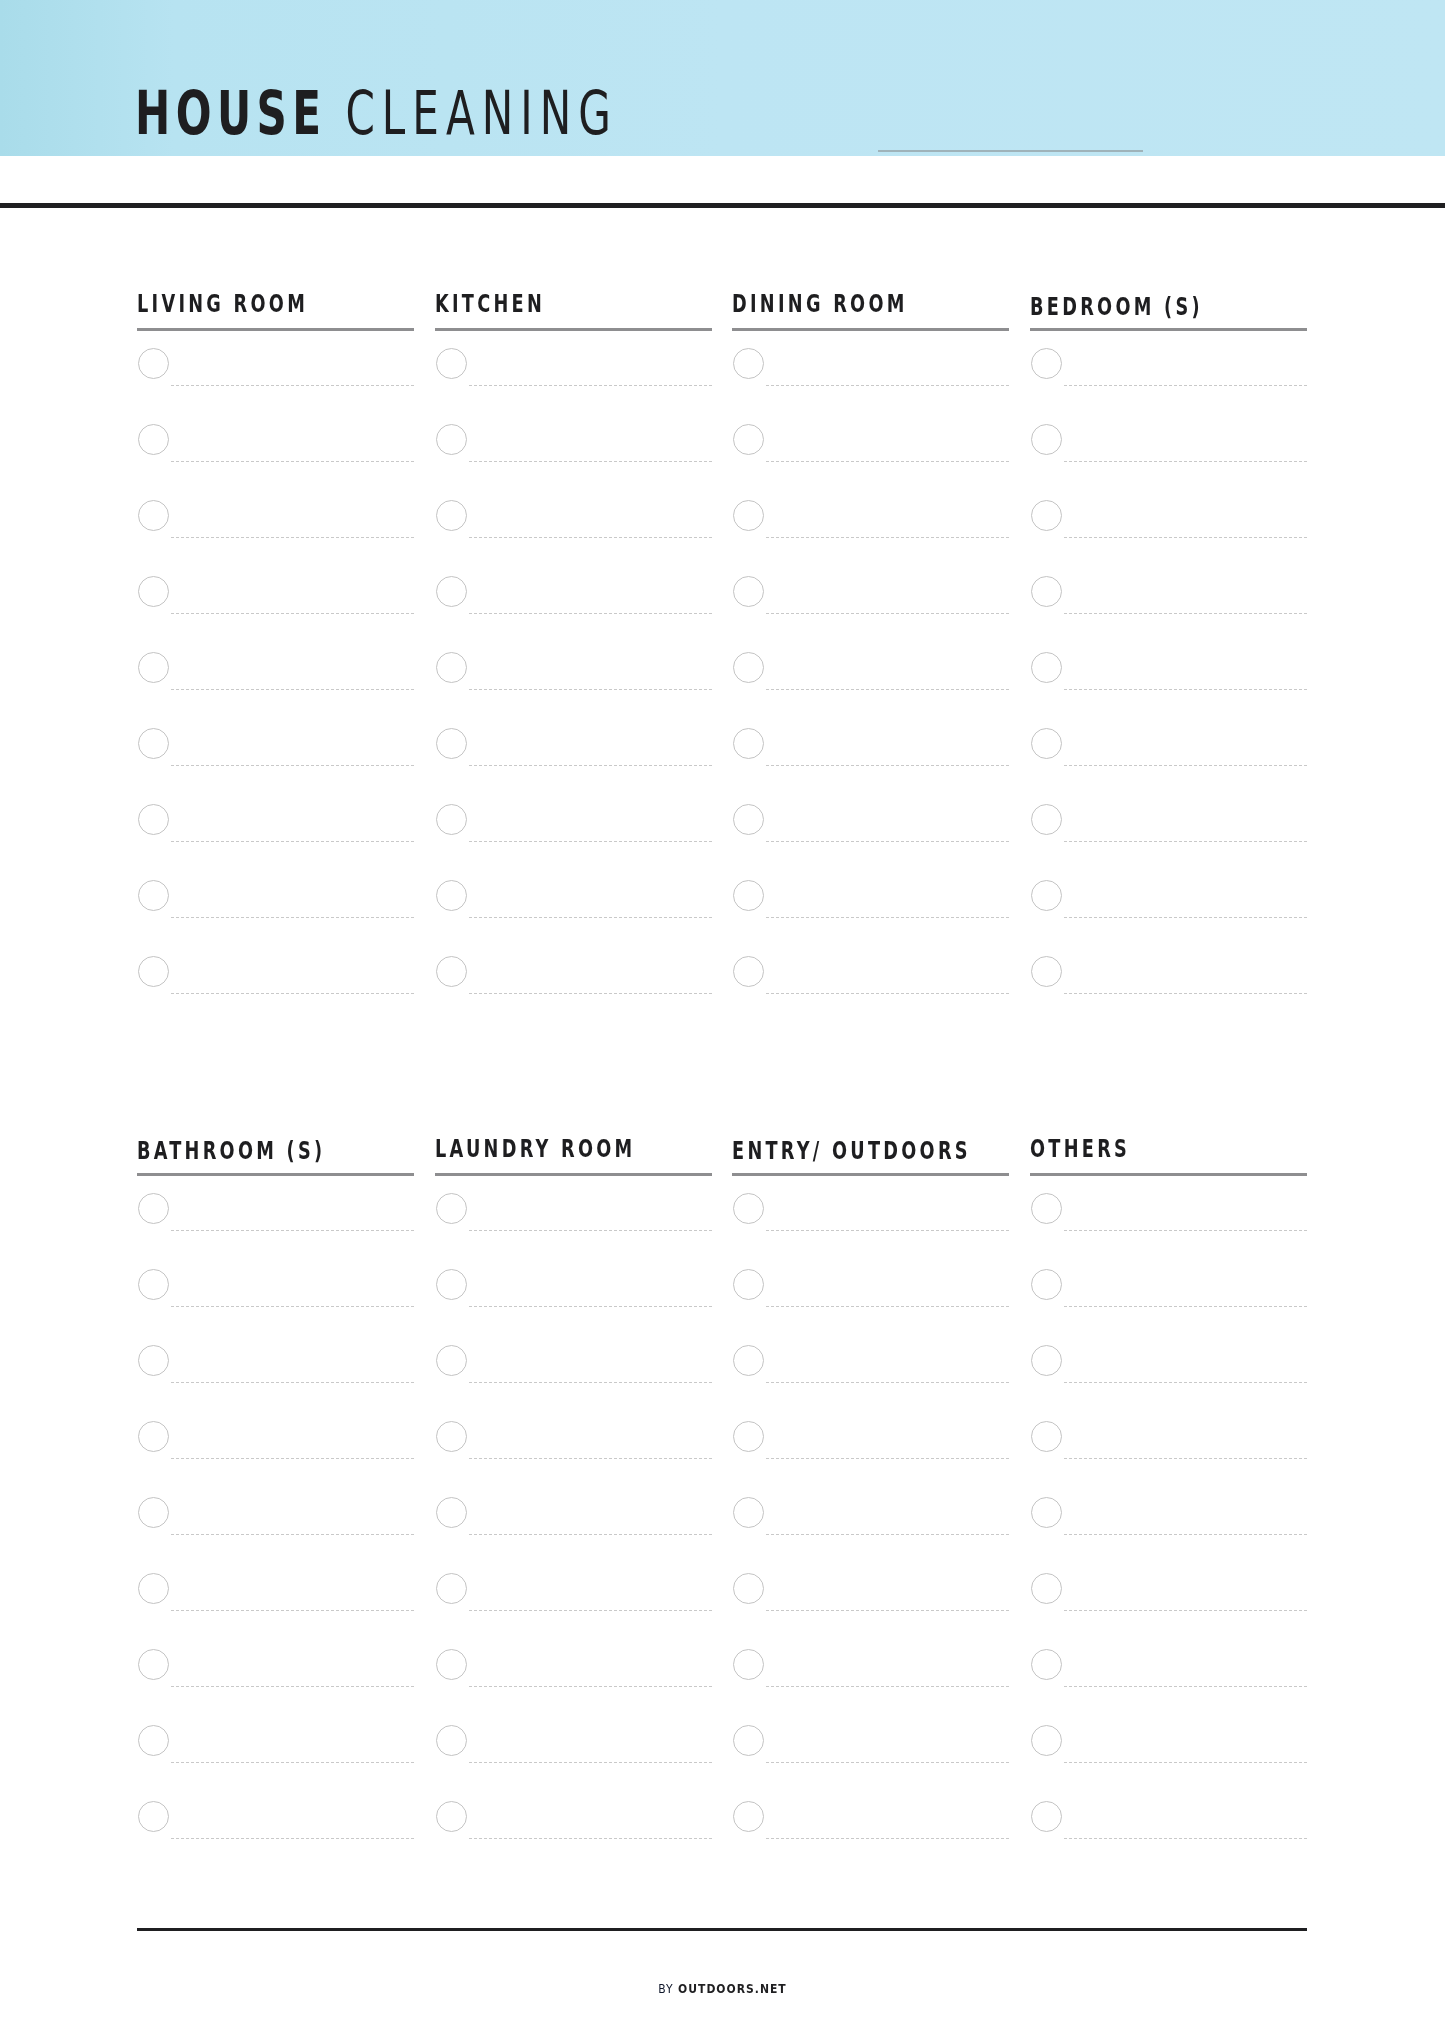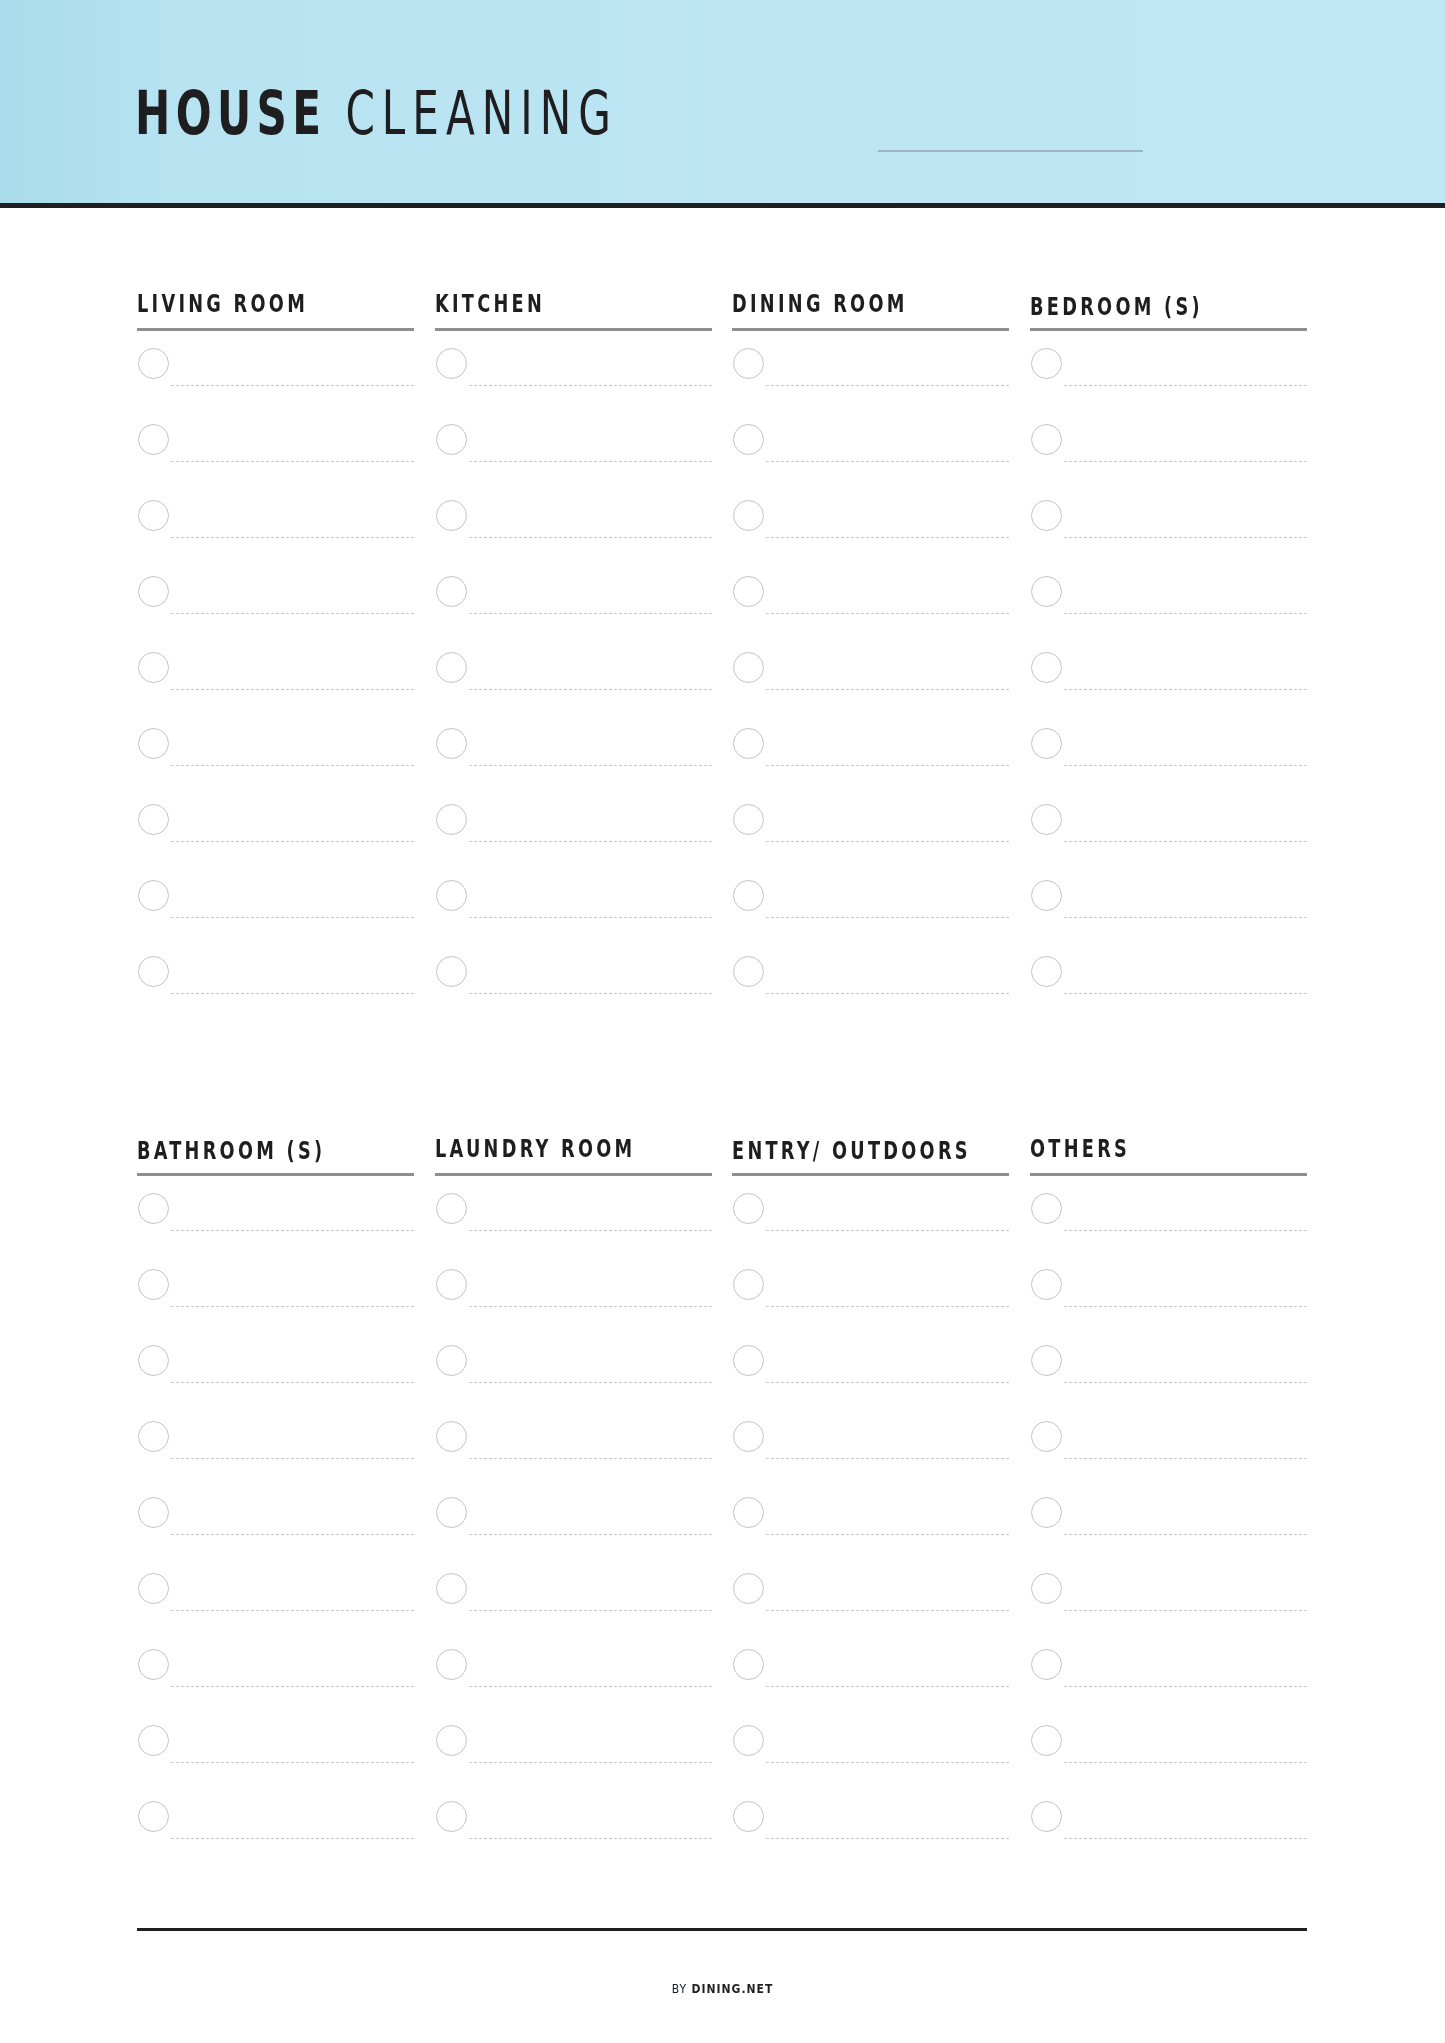--- a/index.html
+++ b/index.html
@@ -1,18 +1,18 @@
 <!DOCTYPE html>
 <html><head>
 <meta charset="utf-8">
 <style>
   html, body { margin:0; padding:0; }
   body { width:1445px; height:2043px; background:#ffffff; position:relative; overflow:hidden;
          font-family:"DejaVu Sans Condensed","DejaVu Sans","Liberation Sans",sans-serif; }
-  .header { position:absolute; left:0; top:0; width:1445px; height:203px;
+  .header { position:absolute; left:0; top:0; width:1445px; height:156px;
             background:linear-gradient(90deg,#a9dcea 0%,#b7e3f1 12%,#bde5f3 50%,#bfe6f3 100%); }
   .header-rule { position:absolute; left:0; top:203px; width:1445px; height:5px; background:#1f1f21; }
   .title { position:absolute; left:135px; top:78px; font-size:60px; line-height:70px; color:#1e1e20;
            letter-spacing:7px; white-space:nowrap; transform:scaleX(0.78); transform-origin:left top; }
   .title .bold { font-weight:bold; }
   .title .light { font-weight:normal; letter-spacing:9px; }
   .name-line { position:absolute; left:878px; top:150px; width:265px; height:2px; background:#9fb3ba; }
 
   .section { position:absolute; left:137px; width:1170px; }
   .col { position:absolute; top:0; width:277px; }
@@ -367,14 +367,14 @@
           <div class="check"></div>
           <div class="dash"></div>
         </div>
       </div>
     </div>
   </div>
 
 <div class="bottom-rule"></div>
 <div class="footer">
   <span class="by">BY</span>
-  <span class="site">DINING.NET</span>
+  <span class="site">OUTDOORS.NET</span>
 </div>
 
 </body></html>

